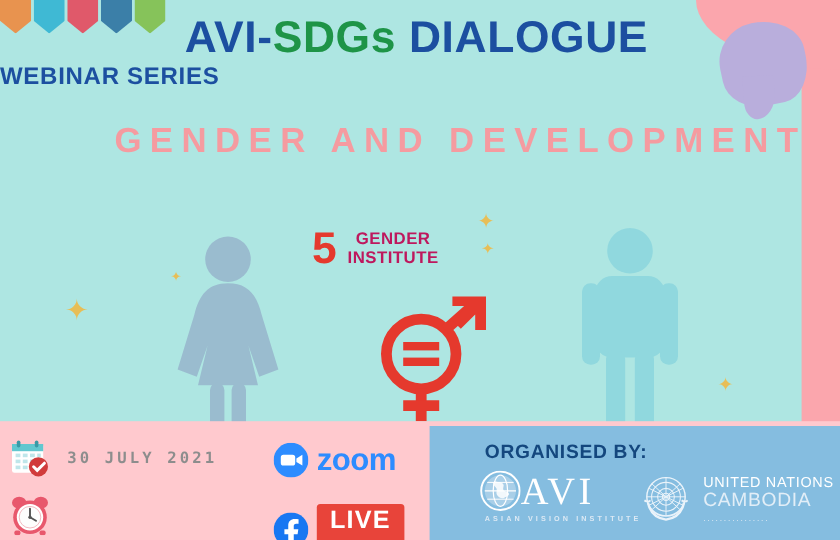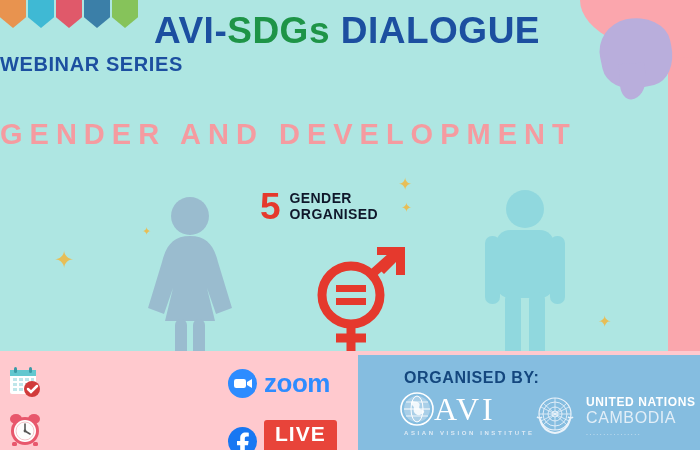--- a/index.html
+++ b/index.html
@@ -62,30 +62,30 @@
     font-size:37px;font-weight:bold;letter-spacing:0.5px;
     color:#1c4fa0;line-height:1;margin-left:11px;
   }
   .title-main .grn{color:#1e9447;}
   .title-sub{
     position:absolute;left:0;top:53px;width:672px;text-align:left;
     font-size:20px;font-weight:bold;letter-spacing:0.6px;
     color:#1c4fa0;
   }
   .topic{
-    position:absolute;left:0;top:118px;width:672px;text-align:left;
+    position:absolute;left:0;top:102px;width:672px;text-align:right;
     font-size:29px;font-weight:bold;letter-spacing:7px;
     color:#f59ba0;
   }
   
   .sdg-badge{
     position:absolute;left:260px;top:188px;display:flex;align-items:center;
   }
   .sdg-num{font-size:37px;font-weight:bold;color:#e5392d;line-height:1;margin-right:9px;}
-  .sdg-words{font-size:14px;font-weight:bold;color:#0f172a;line-height:1.12;letter-spacing:0.4px;}
+  .sdg-words{font-size:14px;font-weight:bold;color:#be185d;line-height:1.12;letter-spacing:0.4px;text-align:center;}
   
   .fig-female{position:absolute;left:140px;top:196px;width:100px;height:175px;opacity:.62;}
   .fig-male{position:absolute;left:480px;top:188px;width:90px;height:180px;opacity:.55;}
   
   .ge-symbol{position:absolute;left:305px;top:243px;width:110px;height:112px;}
   
   .spark{position:absolute;color:#f2b83f;font-size:18px;line-height:1;opacity:.85;}
   
   .info-row{position:absolute;display:flex;align-items:center;}
   .info-text{
@@ -106,21 +106,21 @@
     font-size:16px;font-weight:bold;color:#14477e;letter-spacing:0.6px;
   }
   .avi-logo{position:absolute;left:400px;top:392px;display:flex;align-items:center;}
   .avi-text{font-family:"Liberation Serif", serif;font-size:32px;color:#fff;letter-spacing:3px;line-height:1;}
   .avi-sub{
     position:absolute;left:404px;top:430px;font-size:6px;color:#dce9f4;
     letter-spacing:2.6px;font-weight:bold;
   }
   .un-logo{position:absolute;left:532px;top:393px;display:flex;align-items:center;}
   .un-text{margin-left:8px;}
-  .un-t1{font-size:12px;font-weight:bold;color:#fff;letter-spacing:0.6px;line-height:1.1;}
+  .un-t1{font-size:12px;font-weight:normal;color:#fff;letter-spacing:0.6px;line-height:1.1;}
   .un-t2{font-size:16px;color:#e2eef7;letter-spacing:0.6px;line-height:1.15;}
   .un-dots{font-size:7px;color:#dceaf5;letter-spacing:1.5px;margin-top:2px;}
 </style>
 </head>
 <body>
 
 <div id="poster">
 
   <div class="teal-field"></div>
   <div class="pink-right"></div>
@@ -164,21 +164,21 @@
   <div class="title-main">
     <span>AVI-</span><span class="grn">SDGs</span><span> DIALOGUE</span>
   </div>
   <div class="title-sub">WEBINAR SERIES</div>
   <div class="topic">GENDER AND DEVELOPMENT</div>
 
   <div class="sdg-badge">
     <div class="sdg-num">5</div>
     <div class="sdg-words">
       <div>GENDER</div>
-      <div>ORGANISED</div>
+      <div>INSTITUTE</div>
     </div>
   </div>
 
   <svg class="ge-symbol" viewBox="0 0 110 112">
     <g stroke="#e5392d" fill="none" stroke-width="9">
       <circle cx="46" cy="52" r="29"></circle>
       <line x1="46" y1="81" x2="46" y2="108"></line>
       <line x1="31" y1="95" x2="61" y2="95"></line>
       <line x1="66" y1="32" x2="93" y2="8"></line>
     </g>
@@ -206,20 +206,21 @@
         <rect x="5" y="17" width="4" height="3"></rect>
           <rect x="11" y="17" width="4" height="3"></rect>
         <rect x="17" y="17" width="4" height="3"></rect>
           <rect x="23" y="17" width="3" height="3"></rect>
         <rect x="5" y="22" width="4" height="3"></rect>
           <rect x="11" y="22" width="4" height="3"></rect>
       </g>
       <circle cx="24" cy="23" r="8" fill="#d13b3b"></circle>
       <path d="M20 23 l3 3 6 -6" stroke="#fff" stroke-width="2.5" fill="none" stroke-linecap="round"></path>
     </svg>
+    <span class="info-text" style="margin-left:14px;">30 JULY 2021</span>
   </div>
 
   <div class="info-row" style="left:8px;top:412px;">
     <svg width="34" height="34" viewBox="0 0 34 34">
       <ellipse cx="8" cy="7" rx="6" ry="5" fill="#e8576c"></ellipse>
       <ellipse cx="26" cy="7" rx="6" ry="5" fill="#e8576c"></ellipse>
       <circle cx="17" cy="19" r="14" fill="#e8576c"></circle>
       <circle cx="17" cy="19" r="11" fill="#fff"></circle>
       <circle cx="17" cy="19" r="9" fill="#fdfdfd" stroke="#f0b6bd" stroke-width="0.8"></circle>
       <line x1="17" y1="19" x2="17" y2="12" stroke="#555" stroke-width="1.6" stroke-linecap="round"></line>

